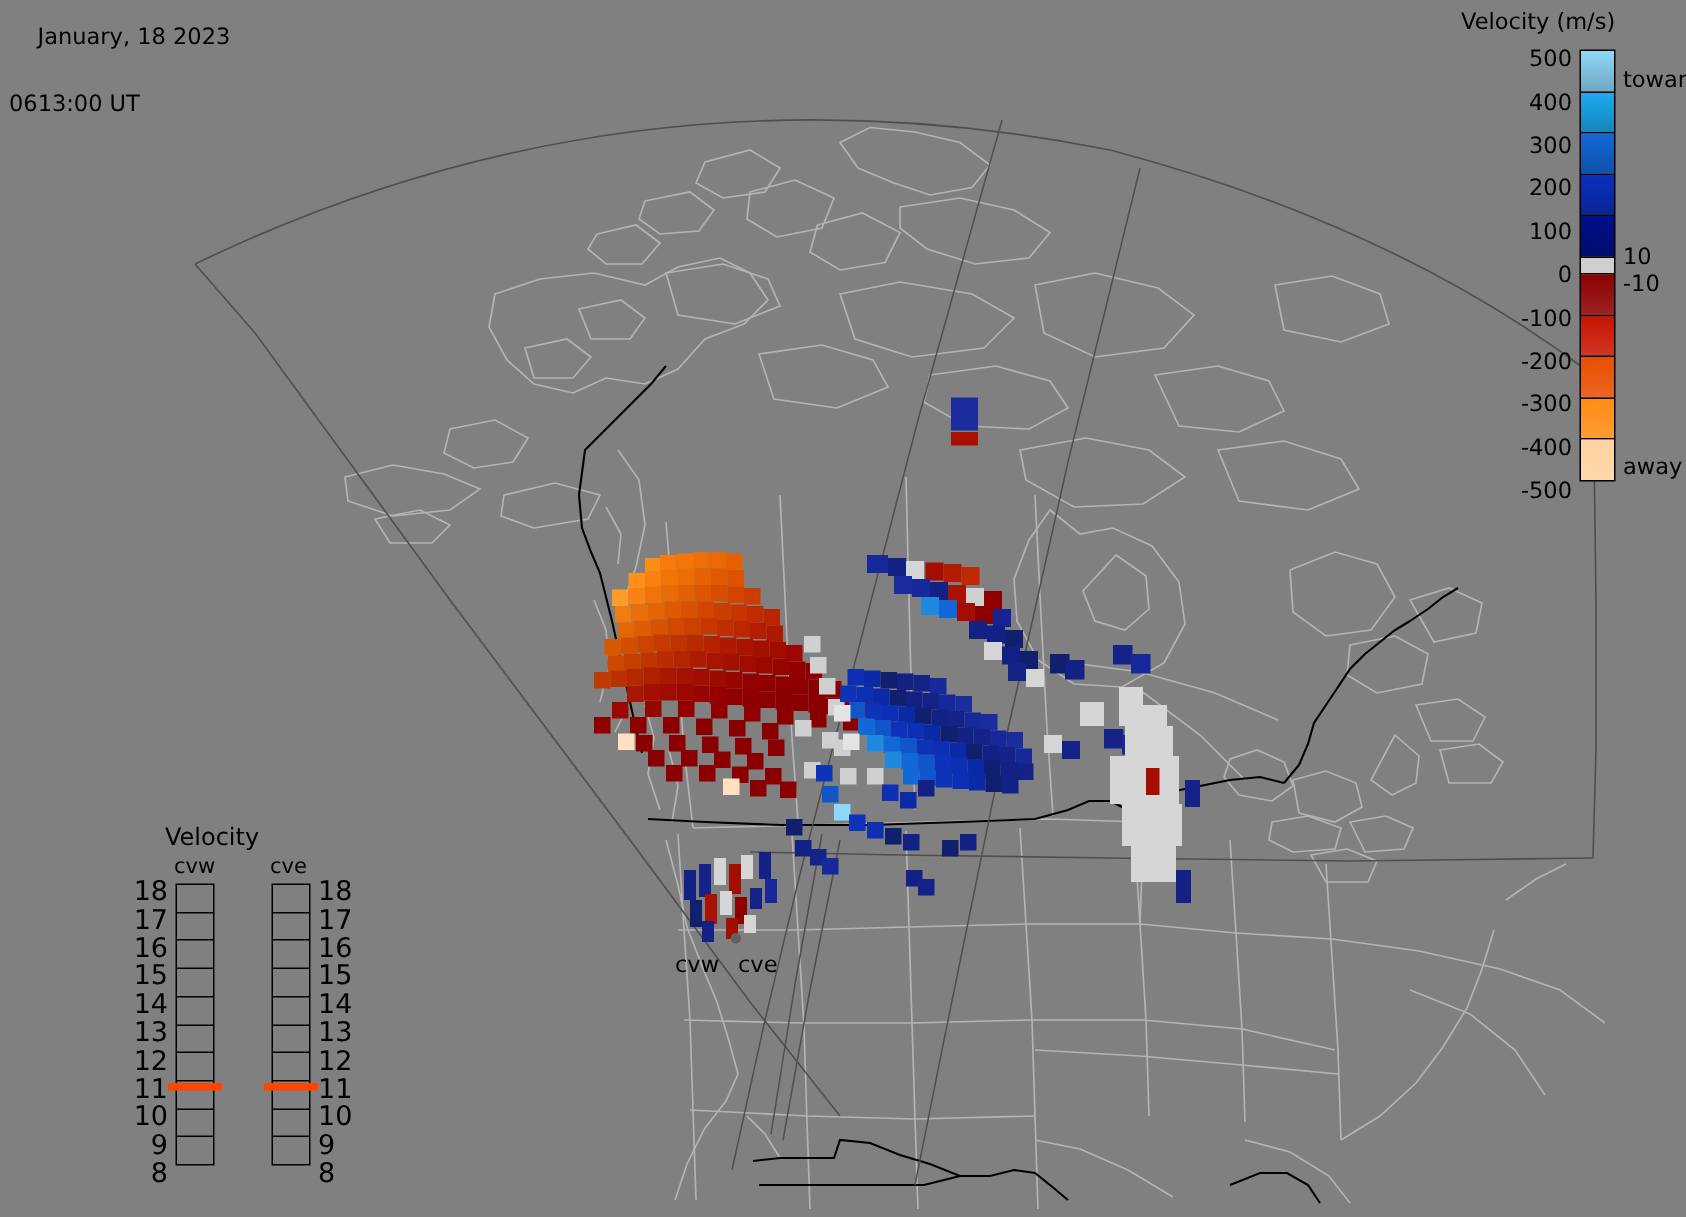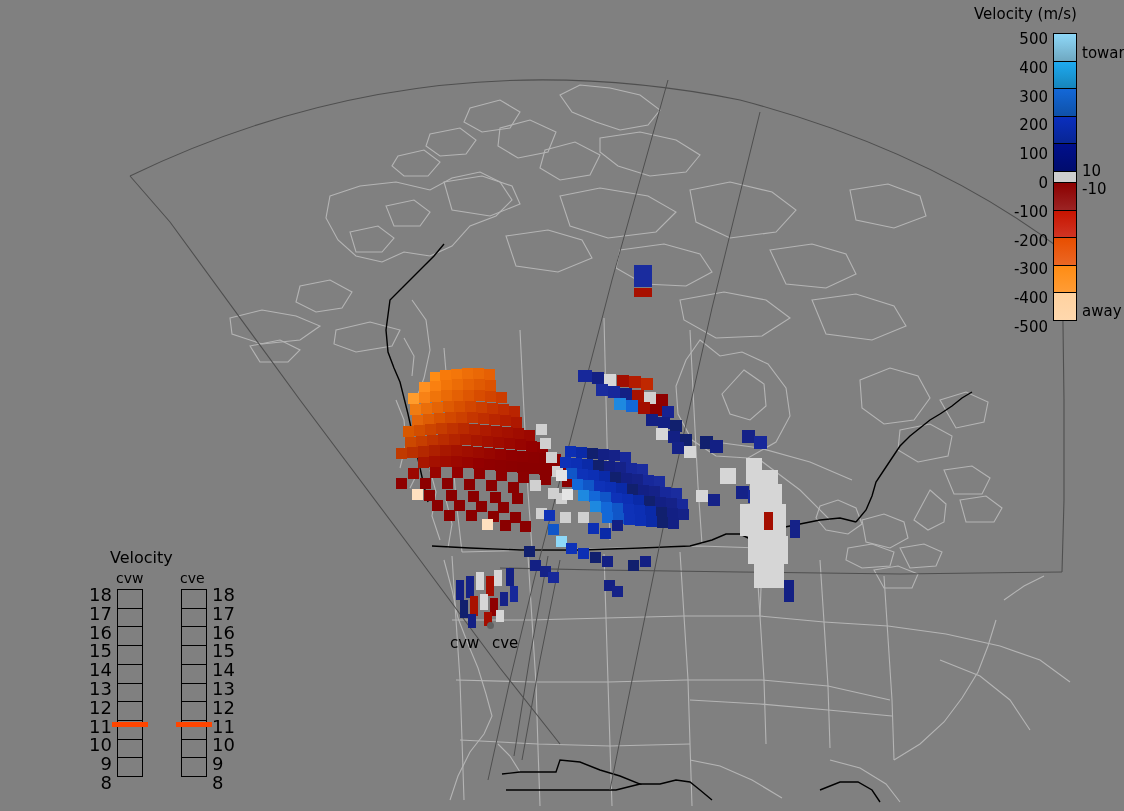--- a/index.html
+++ b/index.html
@@ -97,20 +97,24 @@
   #site-dot {
     position: absolute; width: 7px; height: 7px;
     border-radius: 50%; background: #606060;
   }
 </style>
 </head>
 <body>
 
 <div id="stage">
 
+  <div id="timestamp">
+    <span>January, 18 2023</span><br>
+    <span class="line2">0613:00 UT</span>
+  </div>
 
   <svg id="map-svg" width="1124" height="811">
     <g id="coastlines" fill="none" stroke="#b4b4b4" stroke-width="1.1">
 
       <path d="M560,95 L580,85 L610,88 L640,95 L660,110 L648,125 L620,130 L596,122 L572,112 Z"></path>
       <path d="M600,138 L640,132 L676,140 L700,155 L686,172 L650,176 L618,166 L600,152 Z"></path>
       <path d="M545,150 L575,142 L600,155 L590,175 L560,180 L540,168 Z"></path>
       <path d="M500,128 L530,120 L556,132 L548,152 L518,158 L498,146 Z"></path>
       <path d="M560,196 L600,188 L648,196 L676,212 L656,232 L608,238 L570,226 Z"></path>
       <path d="M690,190 L730,182 L772,192 L796,210 L776,232 L730,238 L696,222 Z"></path>

